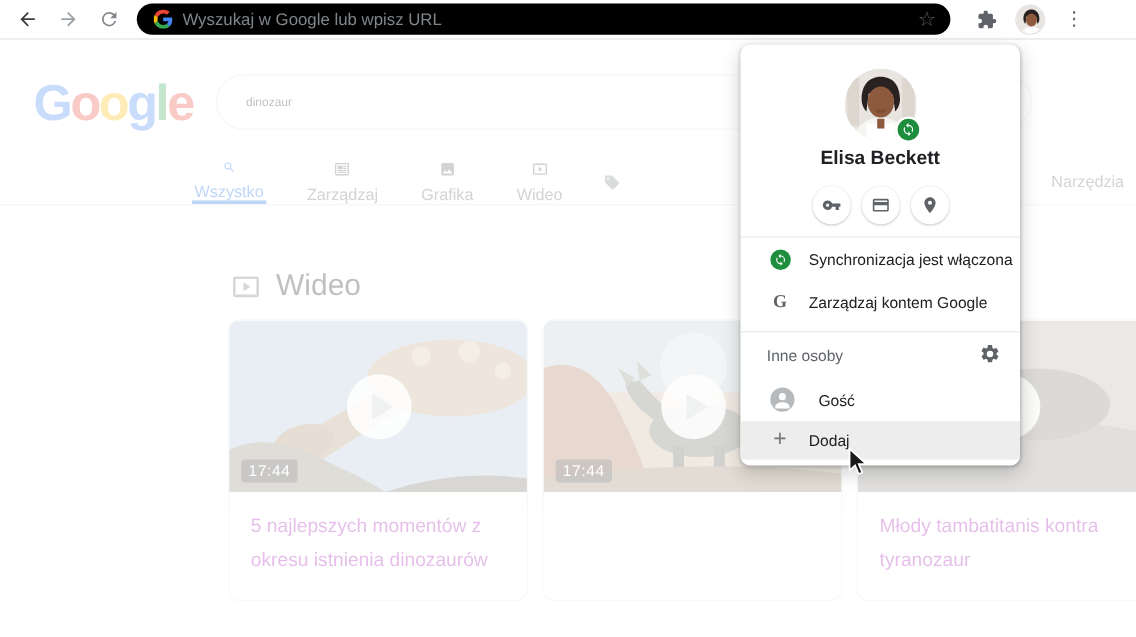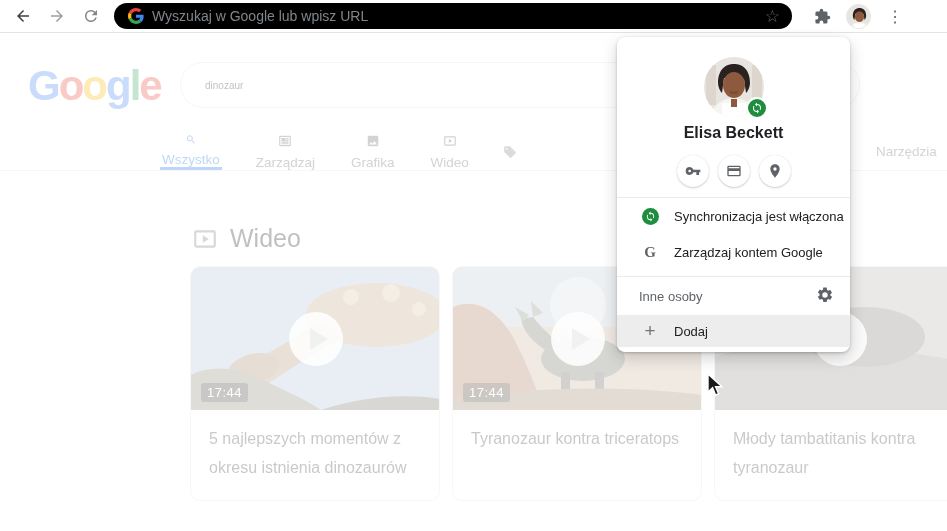--- a/index.html
+++ b/index.html
@@ -54,21 +54,21 @@
   .card { width:250px; border:1px solid #e6e6e6; border-radius:10px; overflow:hidden; background:#fff; }
   .thumb { position:relative; width:250px; height:143px; }
   .thumb svg.scene { position:absolute; inset:0; width:100%; height:100%; }
   .play { position:absolute; left:50%; top:50%; width:54px; height:54px; margin:-27px 0 0 -27px;
     border-radius:50%; background:rgba(255,255,255,.88); display:flex; align-items:center; justify-content:center; }
   .play-tri { width:0; height:0; border-left:18px solid #cdd1d4; border-top:11px solid transparent;
     border-bottom:11px solid transparent; margin-left:5px; }
   .dur { position:absolute; left:10px; bottom:8px; background:rgba(0,0,0,.55); color:#fff;
     font-size:13px; padding:2px 6px; border-radius:3px; letter-spacing:.5px; }
   .card-body { padding:14px 18px 18px 18px; }
-  .card-title { font-size:16px; line-height:29px; color:#404040; cursor:pointer; }
+  .card-title { font-size:16px; line-height:29px; color:#a21caf; cursor:pointer; }
 
   
   .dropdown { position:absolute; left:617px; top:37px; width:233px; background:#fff;
     border-radius:8px; box-shadow:0 1px 3px rgba(0,0,0,.22), 0 6px 16px rgba(0,0,0,.18);
     z-index:10; overflow:hidden; padding-top:20px; }
   .dd-avatar-wrap { position:relative; width:60px; height:60px; margin:0 auto; }
   .dd-avatar { width:60px; height:60px; border-radius:50%; overflow:hidden; }
   .sync-badge { position:absolute; right:-4px; bottom:-2px; width:22px; height:22px; border-radius:50%;
     background:#1e8e3e; border:2px solid #fff; display:flex; align-items:center; justify-content:center; }
   .sync-badge svg { width:12px; height:12px; fill:#fff; }
@@ -234,23 +234,20 @@
             <path d="M70 55 L62 40 L76 48 Z M80 50 L78 34 L90 46 Z" fill="#8a8e7e"></path>
             <rect x="108" y="105" width="9" height="30" fill="#5d6255"></rect>
               <rect x="142" y="105" width="9" height="30" fill="#5d6255"></rect>
             <path d="M0 143 L250 143 L250 128 C170 118 80 120 0 132 Z" fill="#9b8668"></path>
           </svg>
           <div class="play">
               <div class="play-tri"></div>
             </div>
           <span class="dur">17:44</span>
         </div>
-        <div class="card-body">
-          <div class="card-title">Tyranozaur kontra triceratops</div>
-        </div>
       </div>
 
       <div class="card">
         <div class="thumb">
           <svg class="scene" viewBox="0 0 250 143" preserveAspectRatio="none">
             <rect width="250" height="143" fill="#b5b1aa"></rect>
             <path d="M0 143 L0 90 C60 70 140 75 250 95 L250 143 Z" fill="#96918a"></path>
             <ellipse cx="150" cy="70" rx="60" ry="30" fill="#807b72"></ellipse>
           </svg>
           <div class="play">
@@ -331,20 +328,27 @@
     <div class="section-row">
       <span>Inne osoby</span>
       <span class="spacer"></span>
       <span class="gear">
         <svg viewBox="0 0 24 24">
             <path d="M19.14 12.94c.04-.3.06-.61.06-.94s-.02-.64-.07-.94l2.03-1.58a.5.5 0 0 0 .12-.64l-1.92-3.32a.5.5 0 0 0-.61-.22l-2.39.96a7.3 7.3 0 0 0-1.62-.94l-.36-2.54A.5.5 0 0 0 13.9 2h-3.8a.5.5 0 0 0-.49.42l-.36 2.54c-.59.24-1.13.56-1.62.94l-2.39-.96a.5.5 0 0 0-.61.22L2.71 8.48a.5.5 0 0 0 .12.64l2.03 1.58c-.05.3-.09.63-.09.94s.02.64.07.94l-2.03 1.58a.5.5 0 0 0-.12.64l1.92 3.32c.12.22.39.3.61.22l2.39-.96c.5.38 1.03.7 1.62.94l.36 2.54c.05.24.25.42.49.42h3.8c.24 0 .45-.18.49-.42l.36-2.54c.59-.24 1.13-.56 1.62-.94l2.39.96c.23.09.49 0 .61-.22l1.92-3.32a.5.5 0 0 0-.12-.64l-2.01-1.58zM12 15.6a3.6 3.6 0 1 1 0-7.2 3.6 3.6 0 0 1 0 7.2z"></path>
           </svg>
       </span>
     </div>
 
+    <div class="menu-item">
+      <svg class="guest-icon" viewBox="0 0 24 24">
+        <circle cx="12" cy="12" r="11" fill="#b6babd"></circle>
+        <path d="M12 12.5a3.2 3.2 0 1 0 0-6.4 3.2 3.2 0 0 0 0 6.4zm0 2c-2.6 0-6.5 1.3-6.5 3.9V20h13v-1.6c0-2.6-3.9-3.9-6.5-3.9z" fill="#fff"></path>
+      </svg>
+      <span style="margin-left:6px;">Gość</span>
+    </div>
 
     <div class="row-add">
       <span class="plus">+</span>
       <span>Dodaj</span>
     </div>
   </div>
 
   <svg class="cursor" viewBox="0 0 20 24">
     <path d="M2 1 L2 19 L6.6 14.8 L9.6 22 L12.6 20.8 L9.6 13.8 L16 13.8 Z" fill="#1a1a1a" stroke="#fff" stroke-width="1.4"></path>
   </svg>

